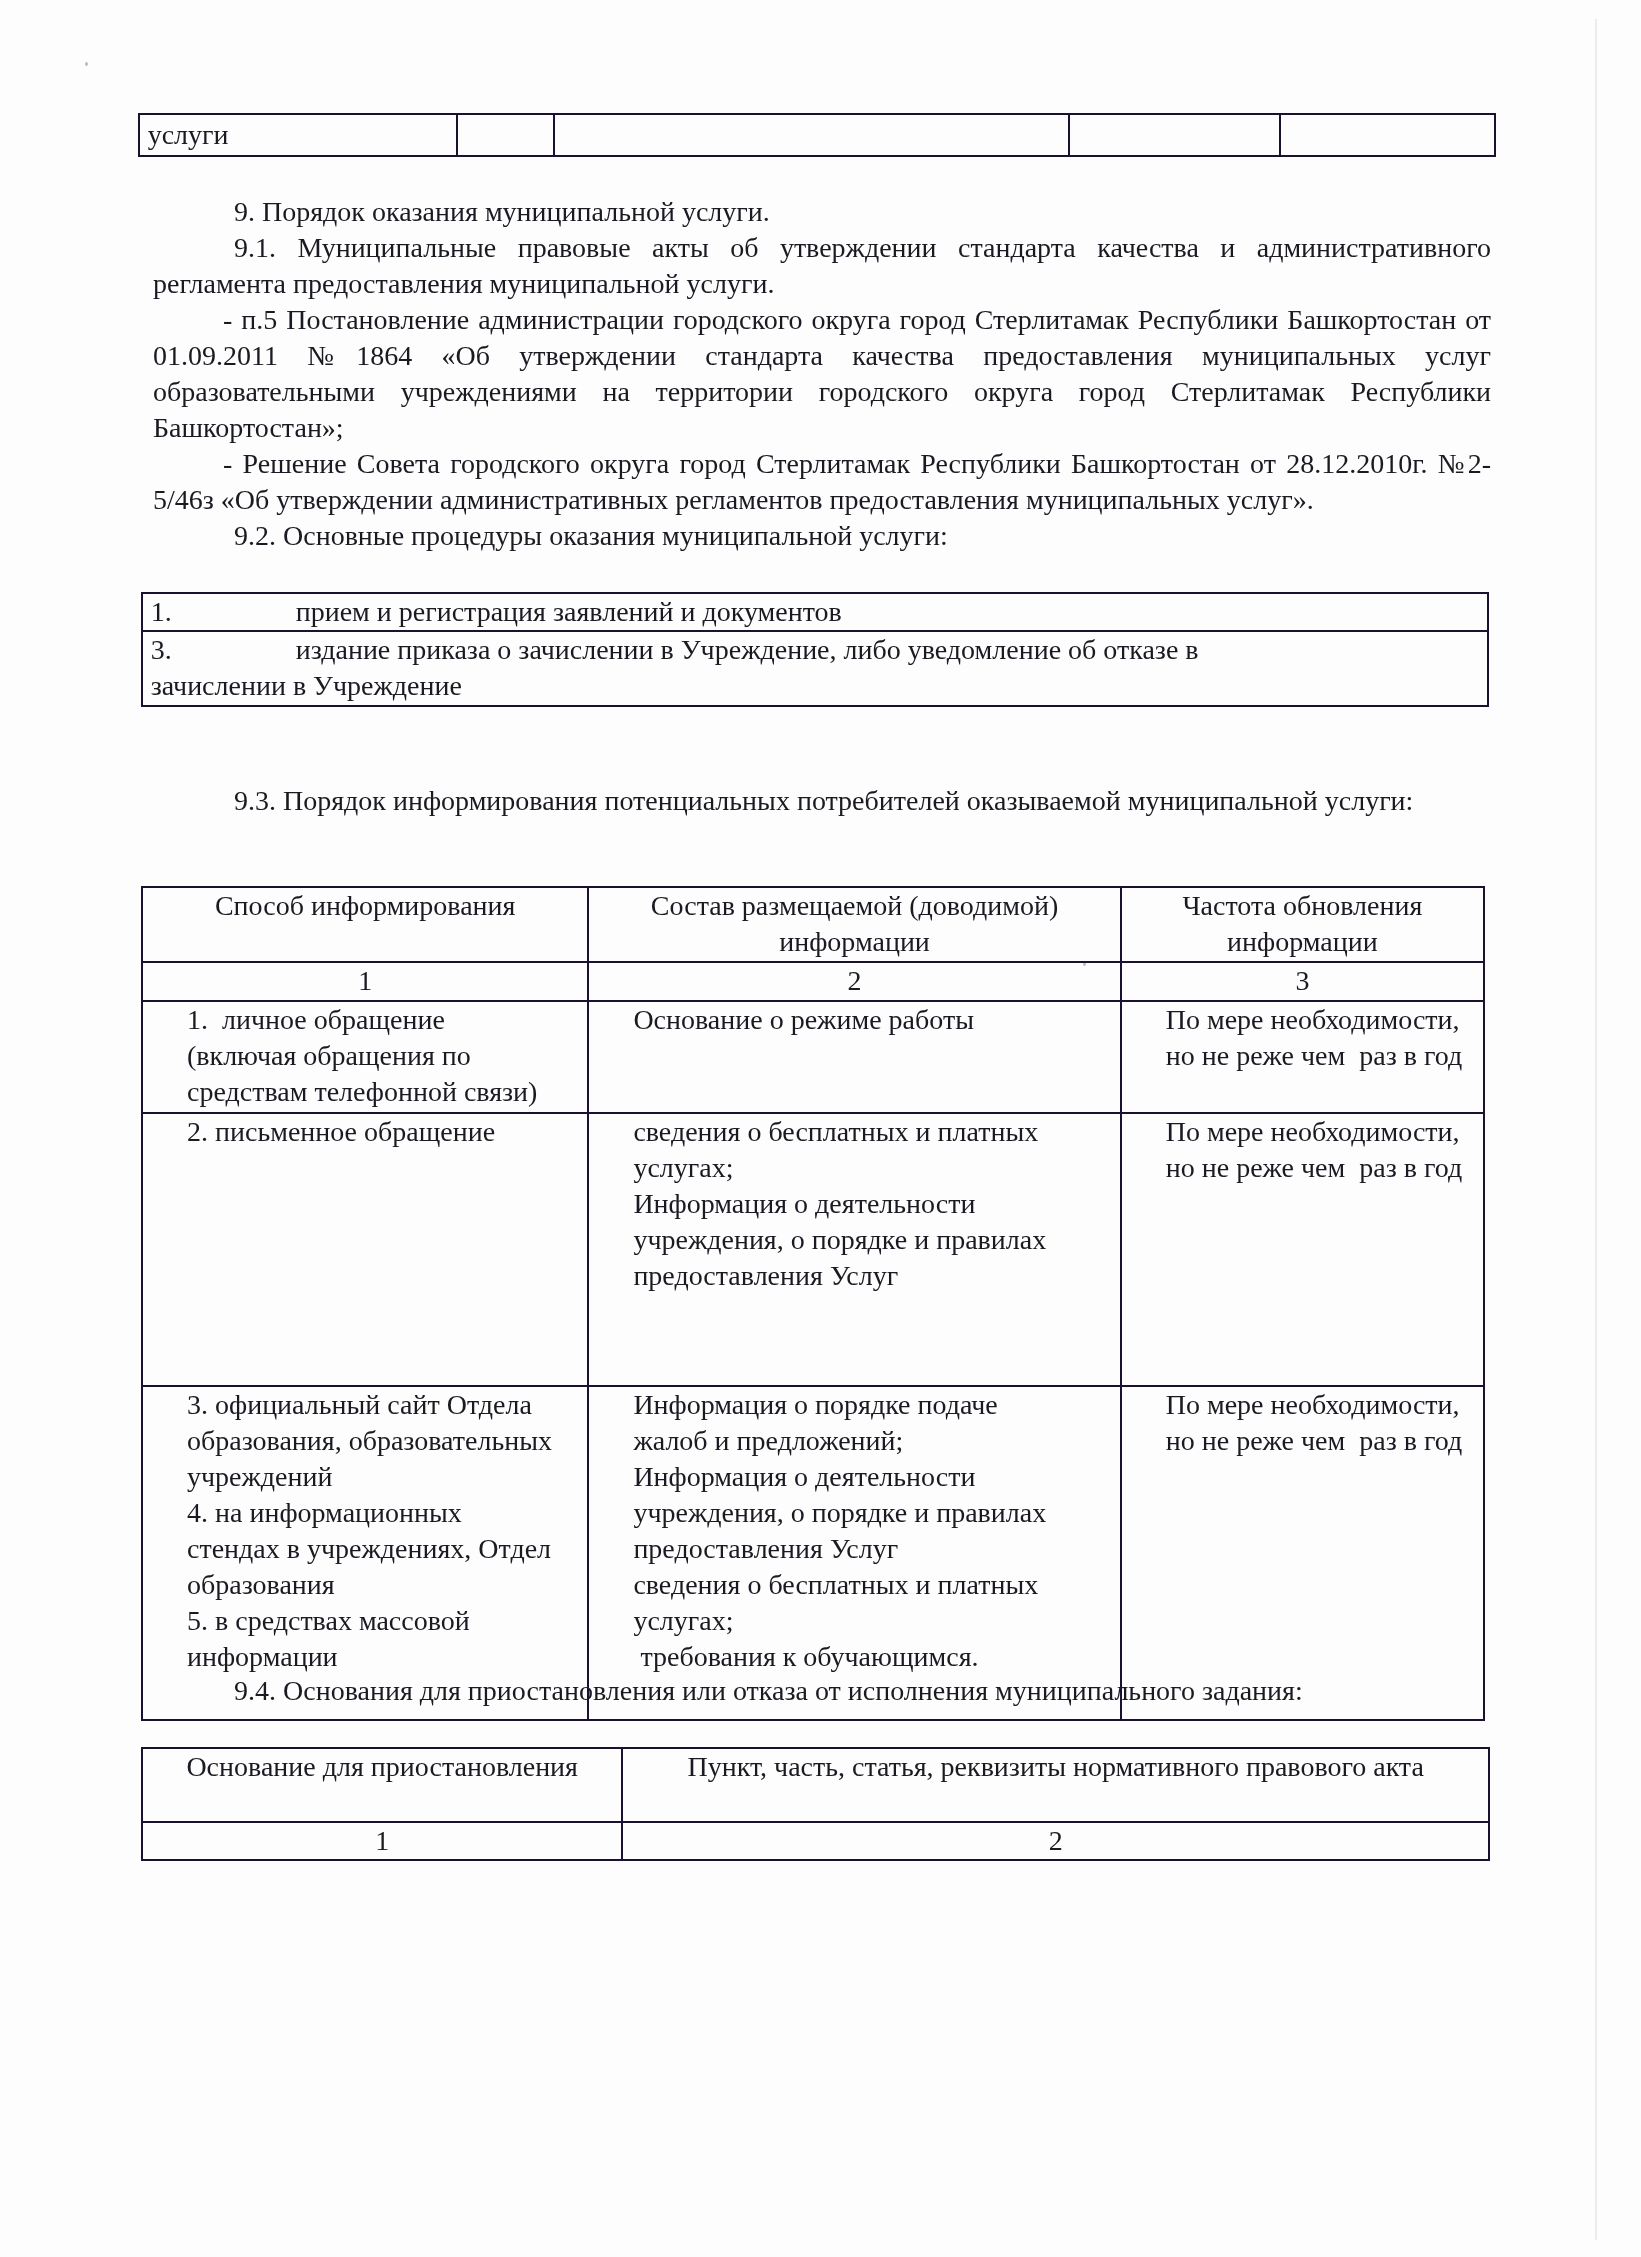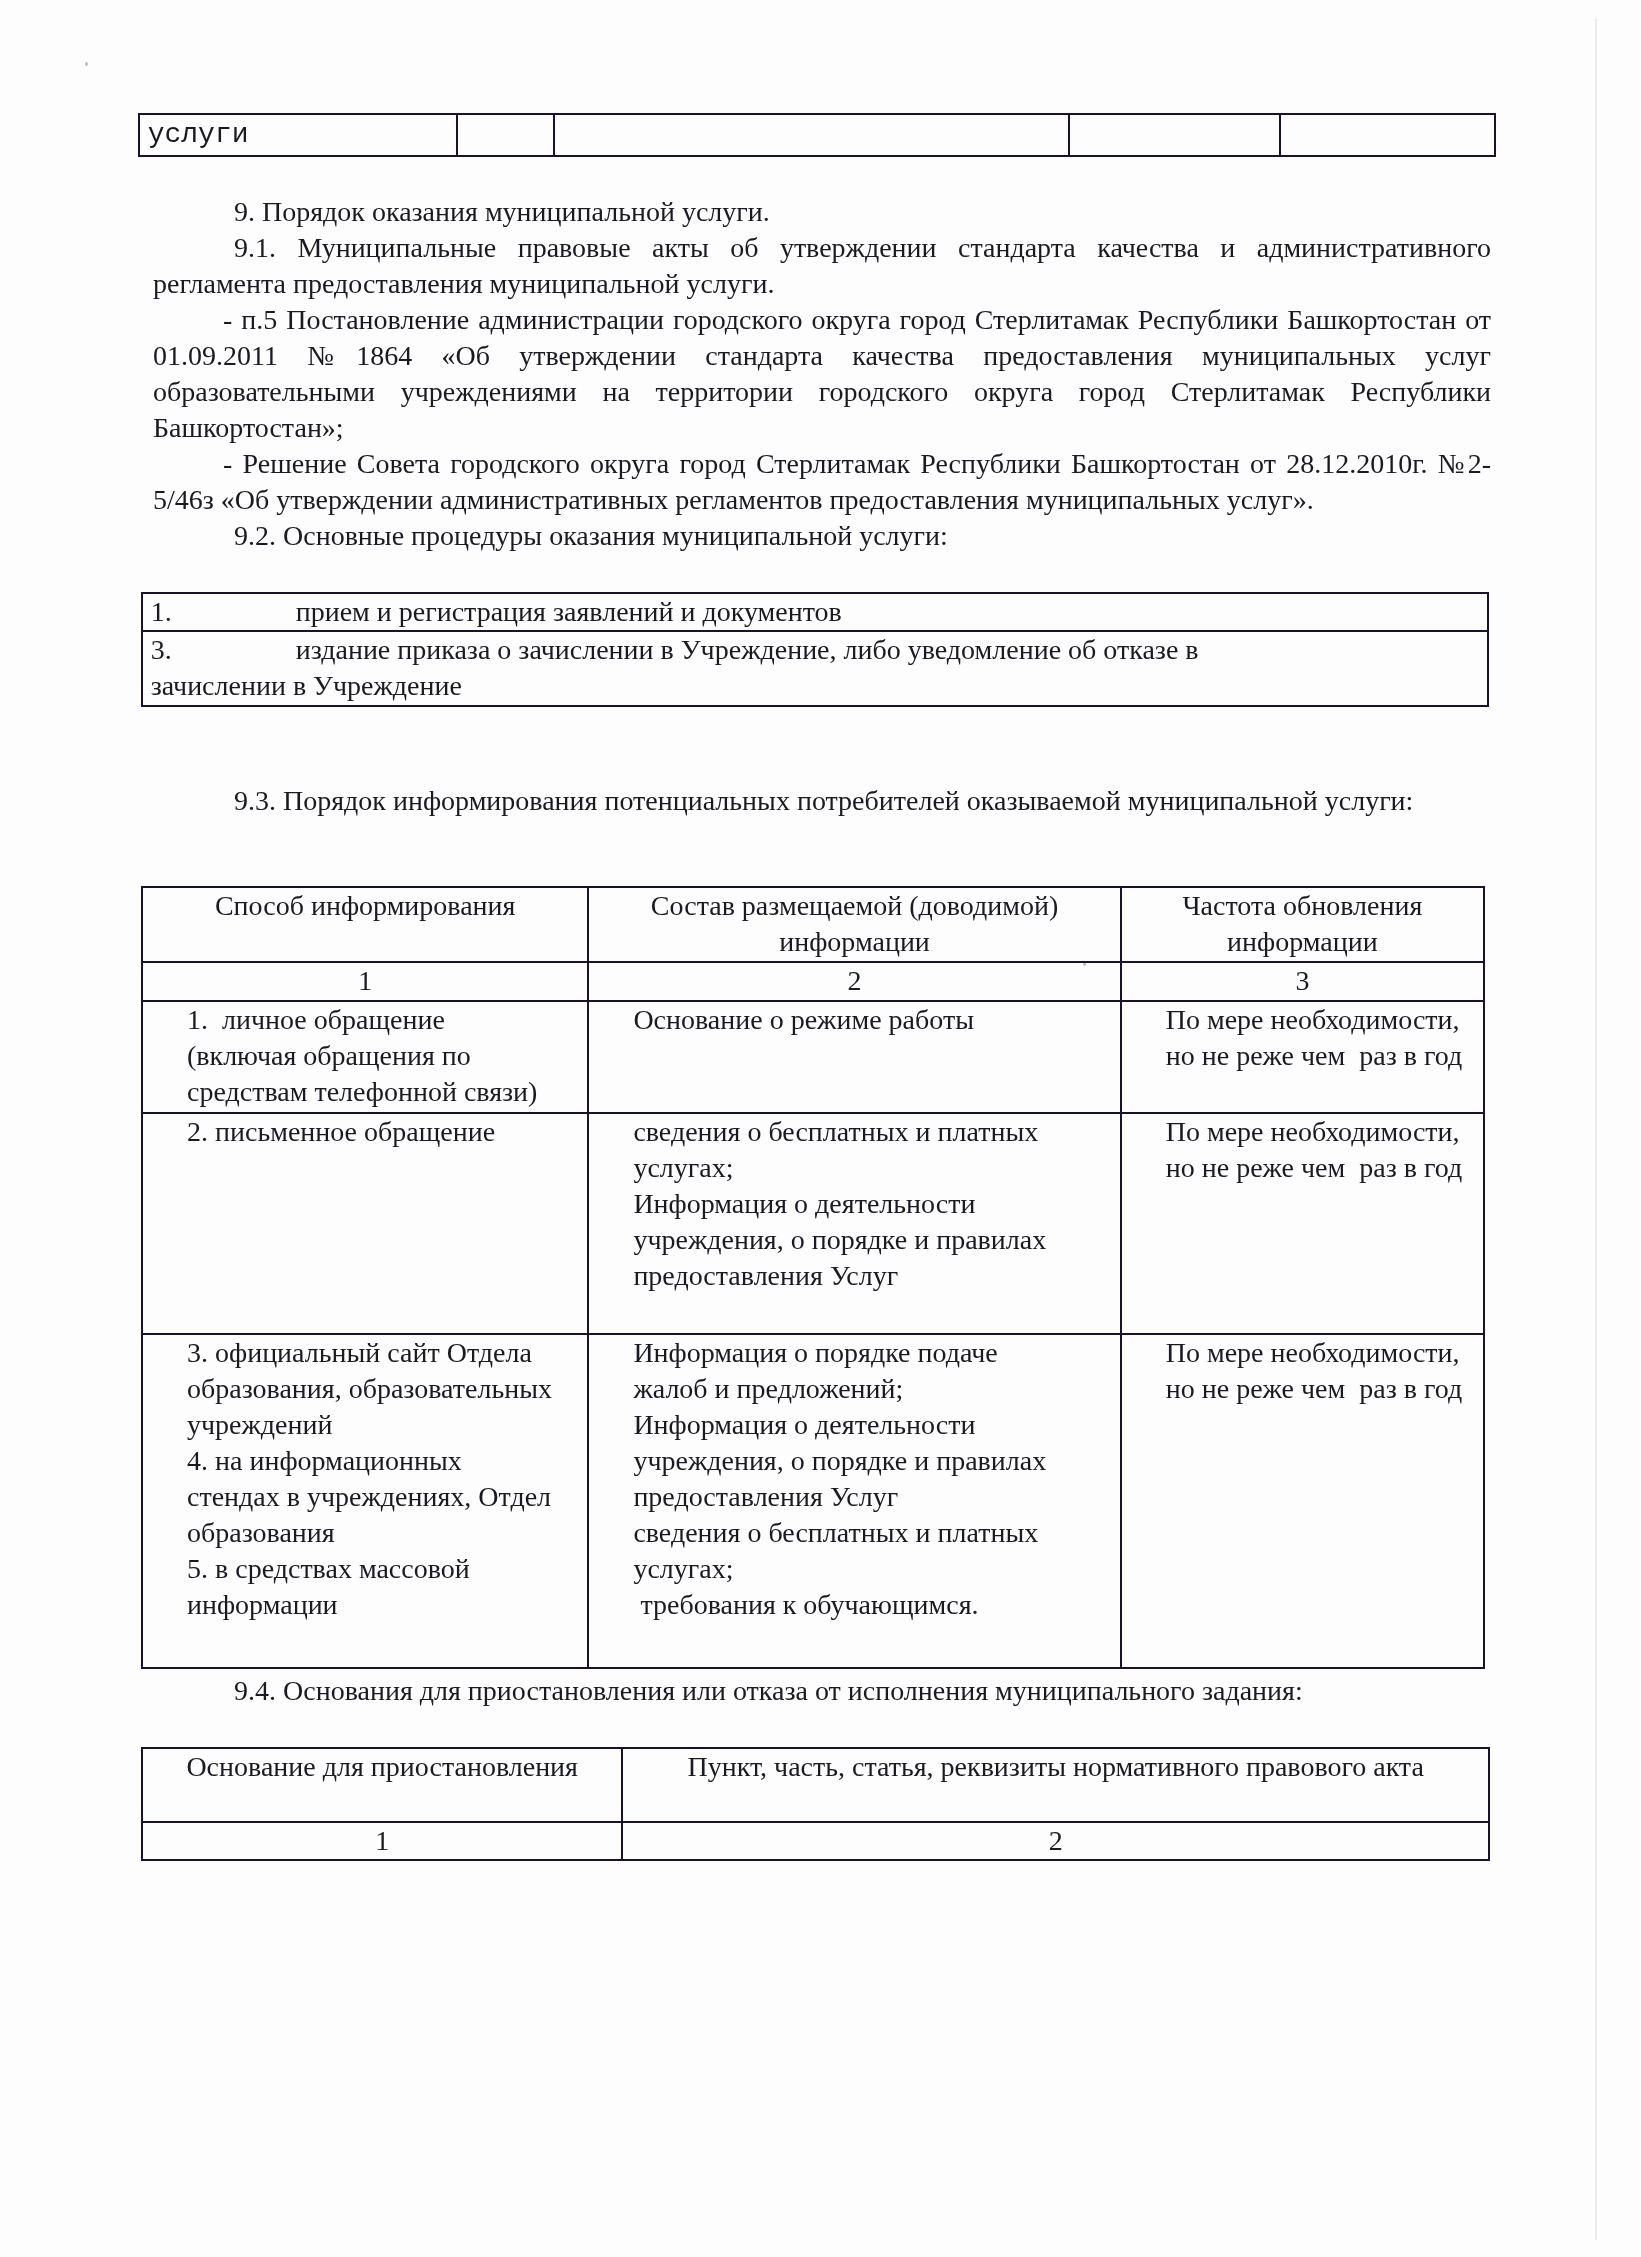--- a/index.html
+++ b/index.html
@@ -21,21 +21,21 @@
 </head>
 <body>
 
 <div class="page-edge"></div>
 <div class="speck" style="left:85px;top:62px;"></div>
 <div class="speck" style="left:1083px;top:962px;"></div>
 
 <table style="left:138px;top:113px;width:1358px;height:44px;">
   <tbody>
       <tr>
-    <td style="width:301px;line-height:39px;font-family:Liberation Mono, monospace;">услуги</td>
+    <td style="width:301px;line-height:39px;">услуги</td>
     <td style="width:79px;"></td>
     <td style="width:498px;"></td>
     <td style="width:193px;"></td>
     <td></td>
   </tr>
 </tbody>
   </table>
 
 <div class="para" style="top:194px;">
   <div><span class="ind"></span><span>9. Порядок оказания муниципальной услуги.</span></div>
@@ -78,21 +78,21 @@
     <td class="c">3</td>
   </tr>
   <tr style="height:112px;">
     <td class="pre">1.  личное обращение
 (включая обращения по
 средствам телефонной связи)</td>
     <td class="pre">Основание о режиме работы</td>
     <td class="pre">По мере необходимости,
 но не реже чем  раз в год</td>
   </tr>
-  <tr style="height:221px;margin-left:16px;">
+  <tr style="height:273px;margin-left:16px;">
     <td class="pre">2. письменное обращение</td>
     <td class="pre">сведения о бесплатных и платных
 услугах;
 Информация о деятельности
 учреждения, о порядке и правилах
 предоставления Услуг</td>
     <td class="pre">По мере необходимости,
 но не реже чем  раз в год</td>
   </tr>
   <tr style="height:334px;">

